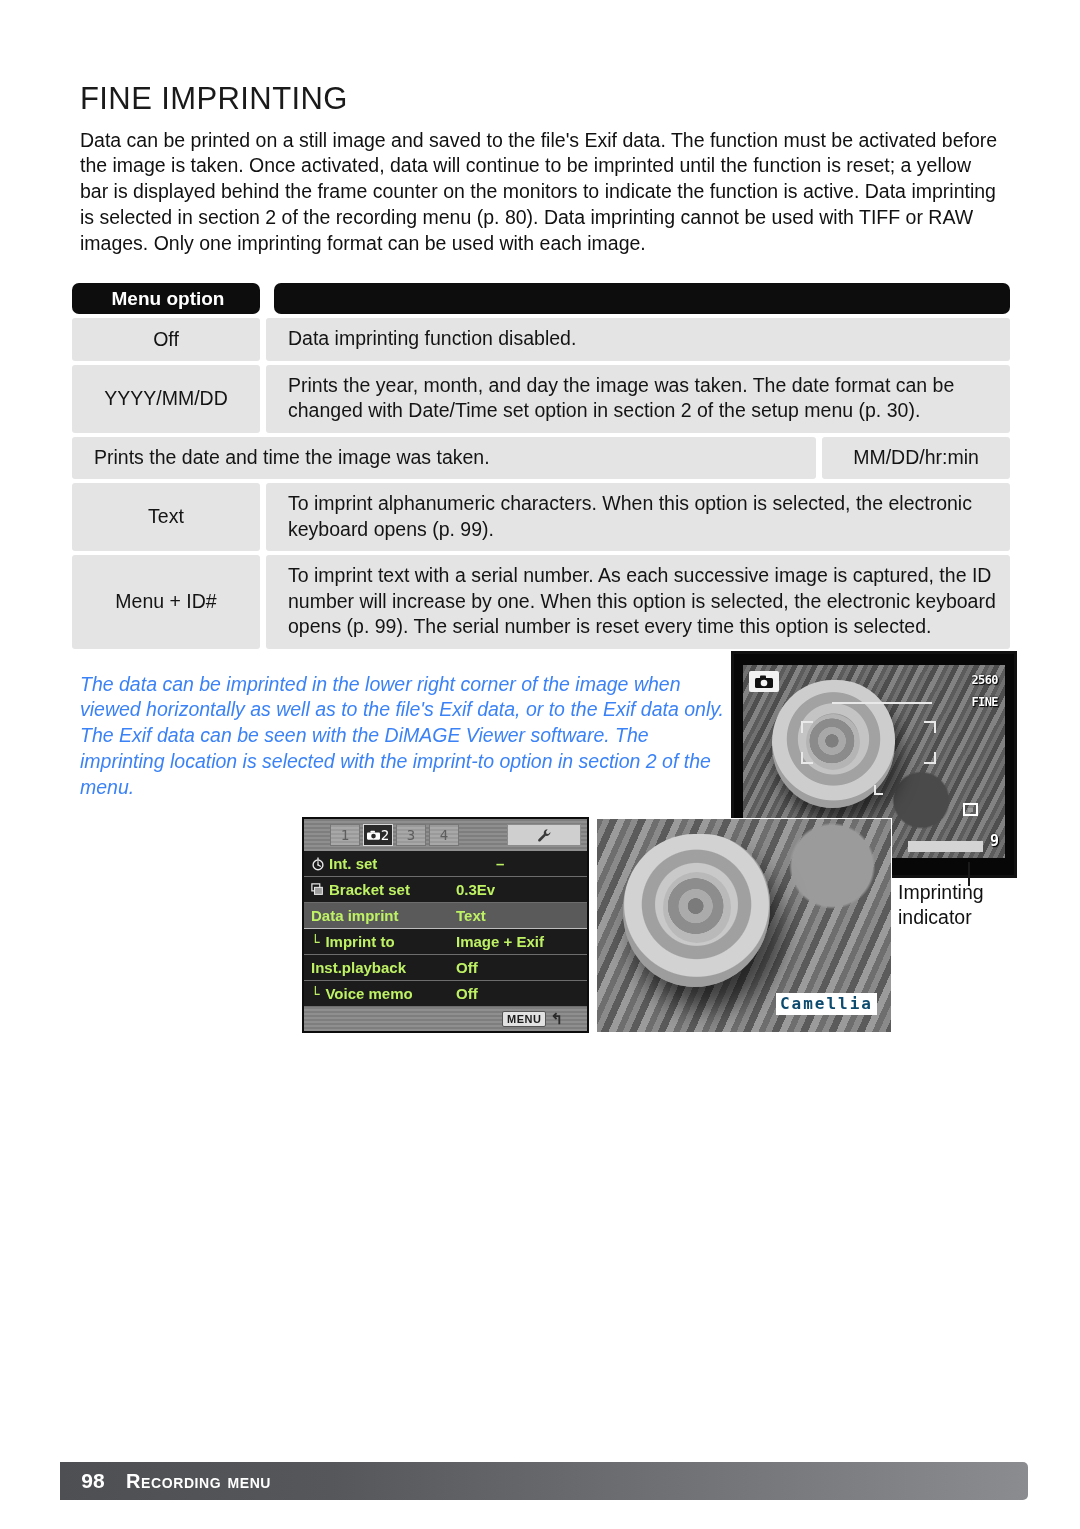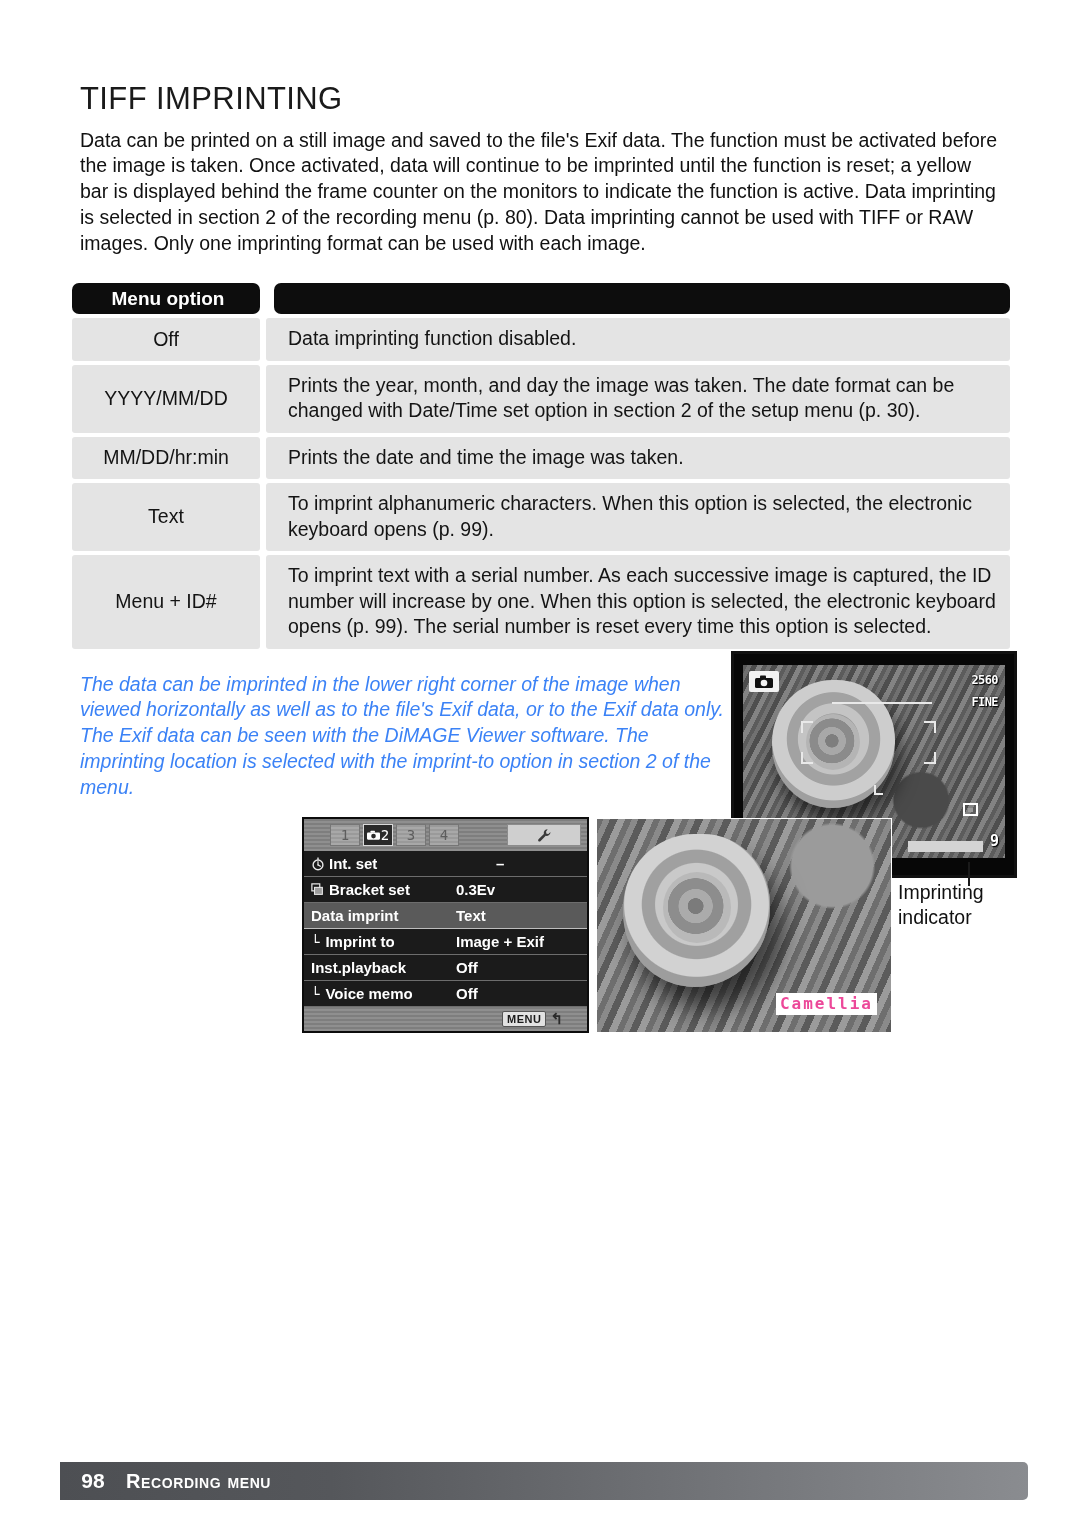--- a/index.html
+++ b/index.html
@@ -242,21 +242,21 @@
     position: absolute;
     left: 27%; top: 25%;
     width: 46%; height: 46%;
     border-radius: 50%;
     background: radial-gradient(circle at 48% 48%, #7b7b7b 0 15%, #ababab 16% 33%, #8d8d8d 34% 54%, #b9b9b9 55% 100%);
   }
   #imprint-text {
     position: absolute;
     right: 14px; bottom: 17px;
     background: #ffffff;
-    color: #ec4899;
+    color: #0c4a6e;
     font-family: "DejaVu Sans Mono", monospace;
     font-size: 16px;
     font-weight: bold;
     letter-spacing: 2px;
     padding: 1px 4px 2px 4px;
   }
 
   
   #camera-menu {
     position: absolute;
@@ -302,21 +302,21 @@
     background: #cfcfcf;
     border: 1px solid #8c8c8c;
     display: flex; align-items: center; justify-content: center;
   }
   .menu-list { padding: 0; }
   .menu-row {
     display: flex;
     align-items: center;
     height: 26px;
     border-bottom: 1px solid #6d6d6d;
-    color: #ffffff;
+    color: #bef264;
     font-size: 15px;
     font-weight: bold;
   }
   .menu-row.highlight { background: #5a5a5a; border-bottom-color: #bdbdbd; }
   .menu-row .mi-label {
     width: 152px;
     padding-left: 7px;
     display: flex;
     align-items: center;
     gap: 4px;
@@ -374,21 +374,21 @@
   #footer-section-title {
     font-size: 20px;
     font-weight: bold;
     font-variant: small-caps;
     letter-spacing: 0.6px;
   }
 </style>
 </head>
 <body>
 
-<h1 id="page-title">TIFF IMPRINTING</h1>
+<h1 id="page-title">FINE IMPRINTING</h1>
 
 <p id="intro-paragraph">Data can be printed on a still image and saved to the file's Exif data. The function must be activated before the image is taken. Once activated, data will continue to be imprinted until the function is reset; a yellow bar is displayed behind the frame counter on the monitors to indicate the function is active. Data imprinting is selected in section 2 of the recording menu (p. 80). Data imprinting cannot be used with TIFF or RAW images. Only one imprinting format can be used with each image.</p>
 
 <div id="option-table">
 
   <div class="tbl-header">
     <div class="hcell opt">Menu option</div>
     <div class="hcell desc"></div>
   </div>
 
@@ -396,22 +396,22 @@
     <div class="cell opt">Off</div>
     <div class="cell desc">Data imprinting function disabled.</div>
   </div>
 
   <div class="tbl-row">
     <div class="cell opt">YYYY/MM/DD</div>
     <div class="cell desc">Prints the year, month, and day the image was taken. The date format can be changed with Date/Time set option in section 2 of the setup menu (p. 30).</div>
   </div>
 
   <div class="tbl-row">
+    <div class="cell desc">Prints the date and time the image was taken.</div>
     <div class="cell opt">MM/DD/hr:min</div>
-    <div class="cell desc">Prints the date and time the image was taken.</div>
   </div>
 
   <div class="tbl-row">
     <div class="cell opt">Text</div>
     <div class="cell desc">To imprint alphanumeric characters. When this option is selected, the electronic keyboard opens (p. 99).</div>
   </div>
 
   <div class="tbl-row">
     <div class="cell opt">Menu + ID#</div>
     <div class="cell desc">To imprint text with a serial number. As each successive image is captured, the ID number will increase by one. When this option is selected, the electronic keyboard opens (p. 99). The serial number is reset every time this option is selected.</div>

